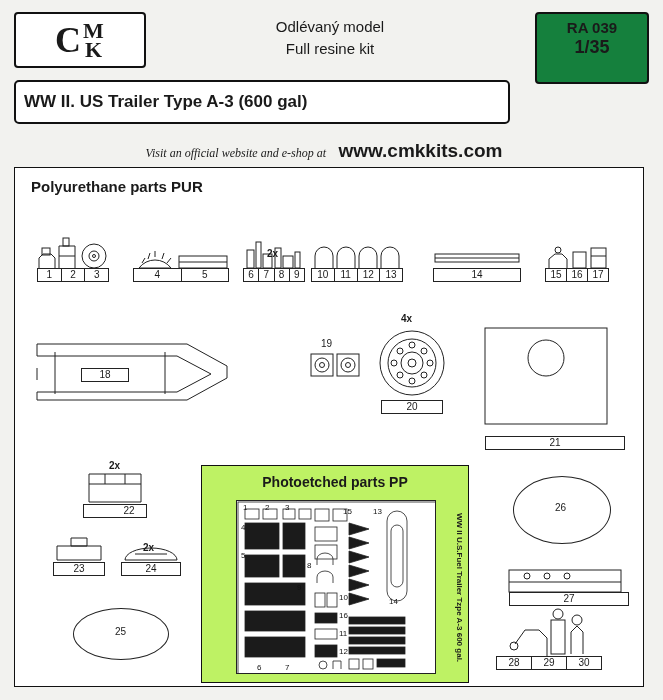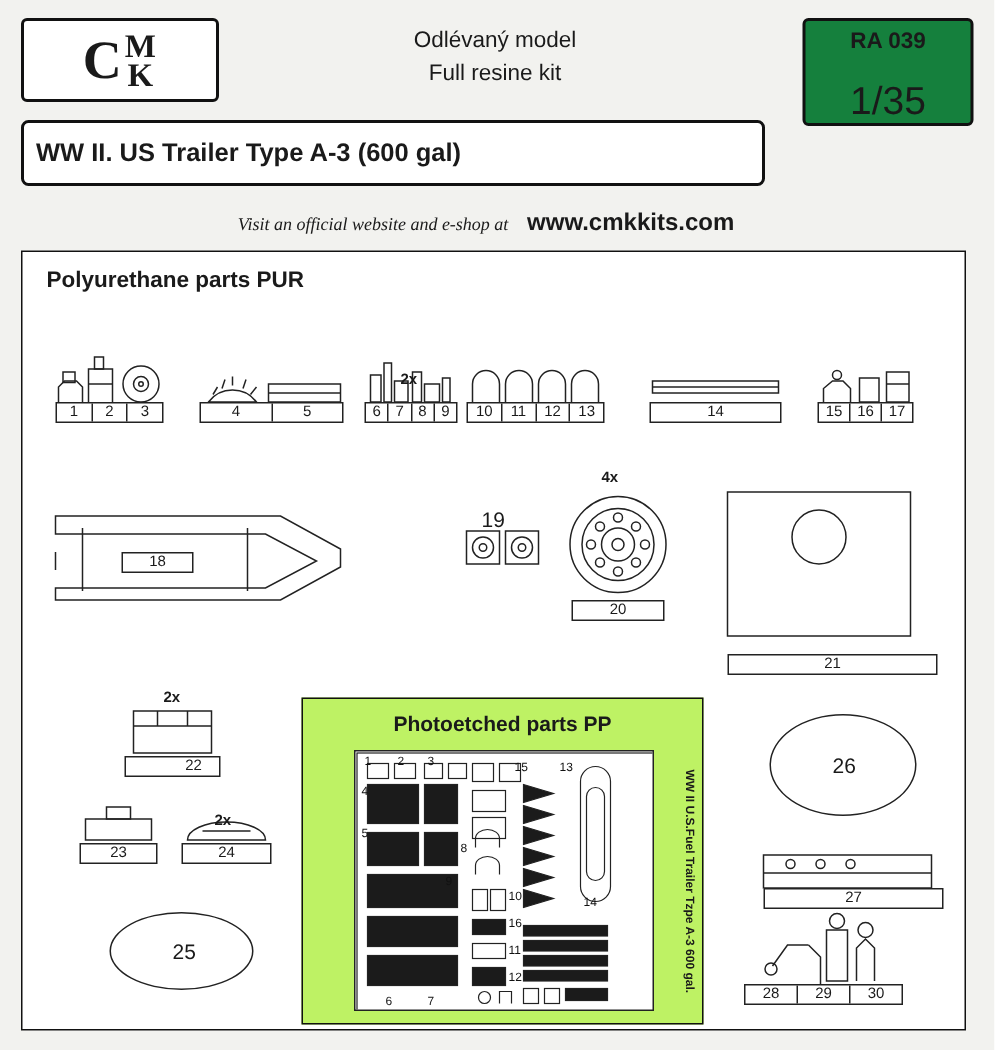--- a/index.html
+++ b/index.html
@@ -63,23 +63,23 @@
     border-radius: 4px;
     background: #15803d;
     text-align: center;
   }
   .code-box .ra {
     font-size: 15px;
     font-weight: bold;
     margin-top: 5px;
   }
   .code-box .scale {
-    font-size: 26px;
-    font-weight: normal;
-    margin-top: 16px;
+    font-size: 18px;
+    font-weight: bold;
+    margin-top: 1px;
   }
   .kit-name-box {
     position: absolute;
     left: 14px; top: 80px;
     width: 492px; height: 40px;
     border: 2px solid #111;
     border-radius: 5px;
     background: #fff;
     display: flex; align-items: center;
   }
@@ -94,21 +94,21 @@
     width: 620px;
     text-align: center;
     white-space: nowrap;
   }
   .web-line .visit {
     font-family: "Liberation Serif", serif;
     font-style: italic;
     font-size: 12px;
   }
   .web-line .url {
-    font-size: 16px;
+    font-size: 19px;
     font-weight: bold;
     margin-left: 8px;
   }
   
   .main-frame {
     position: absolute;
     left: 14px; top: 167px;
     width: 628px; height: 518px;
     border: 1.5px solid #111;
     background: #fff;
@@ -190,21 +190,21 @@
     color: #111;
   }
   .svg-layer {
     position: absolute;
     left: 0; top: 0;
     width: 628px; height: 518px;
     pointer-events: none;
   }
   .label-small {
     position: absolute;
-    font-size: 14px;
+    font-size: 10px;
   }
 </style>
 </head>
 <body>
 
 <div class="sheet">
 
   <div class="logo-box">
     <div class="logo-text">
       <span class="logo-c">C</span>

